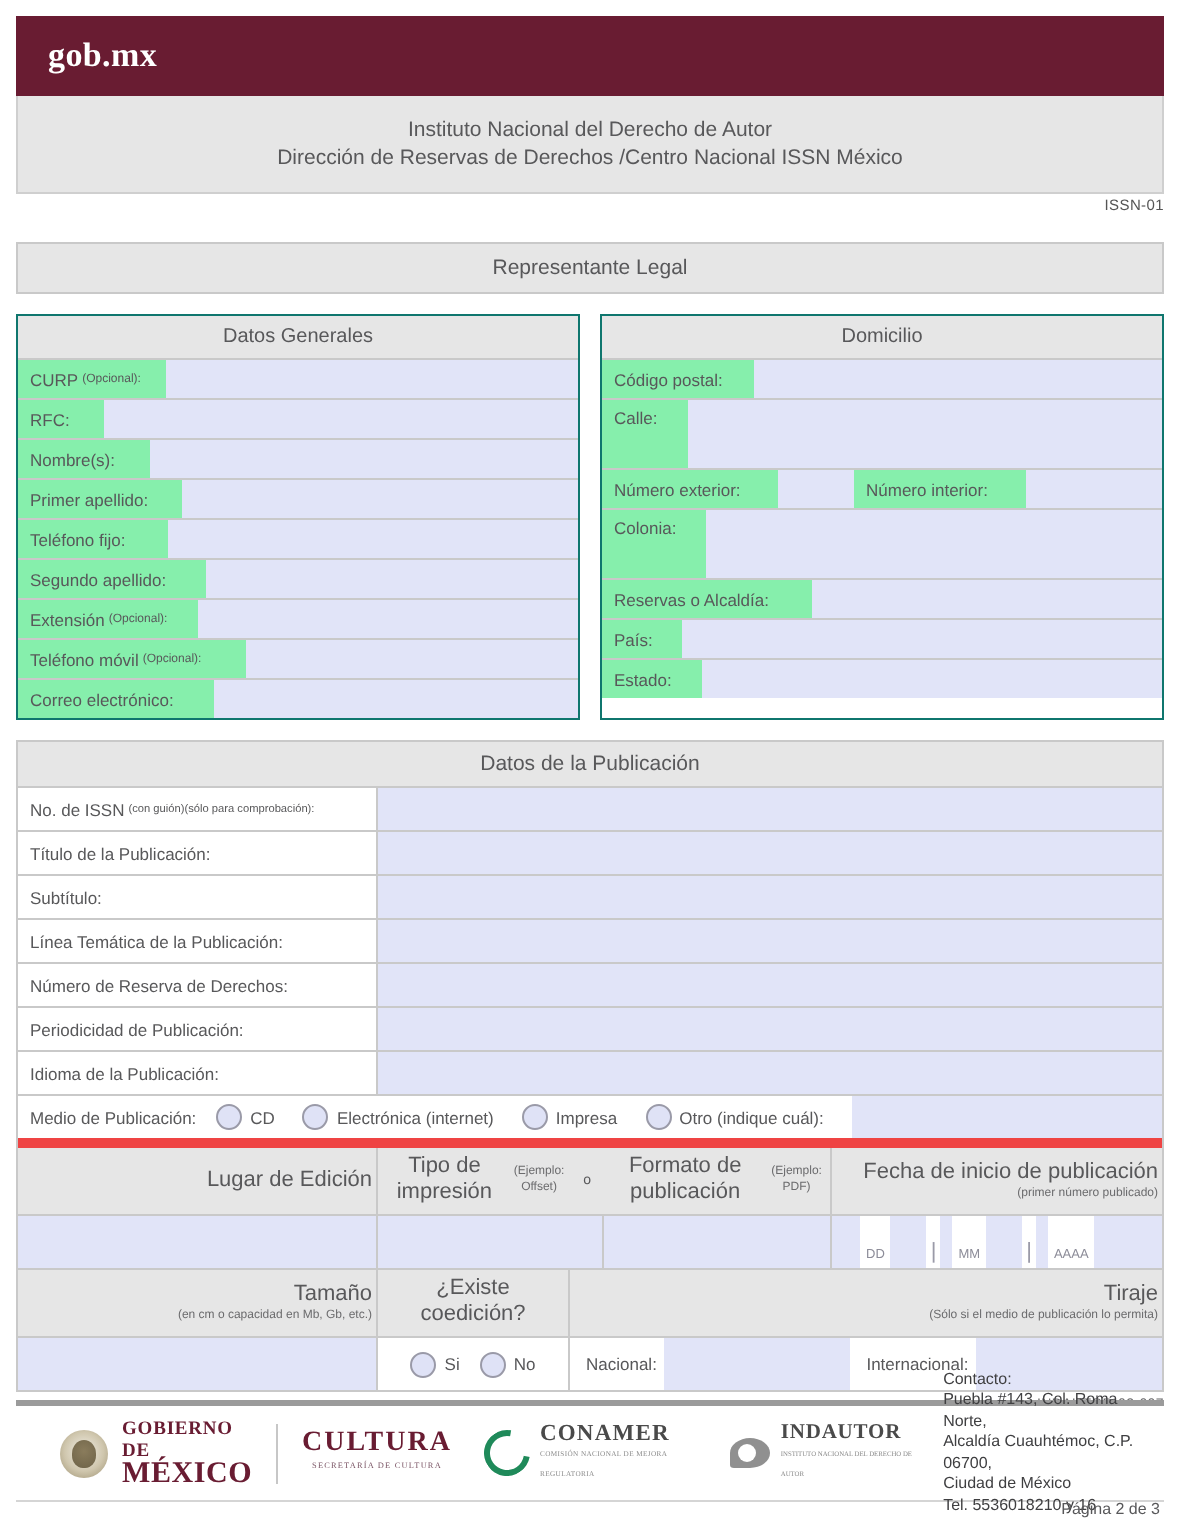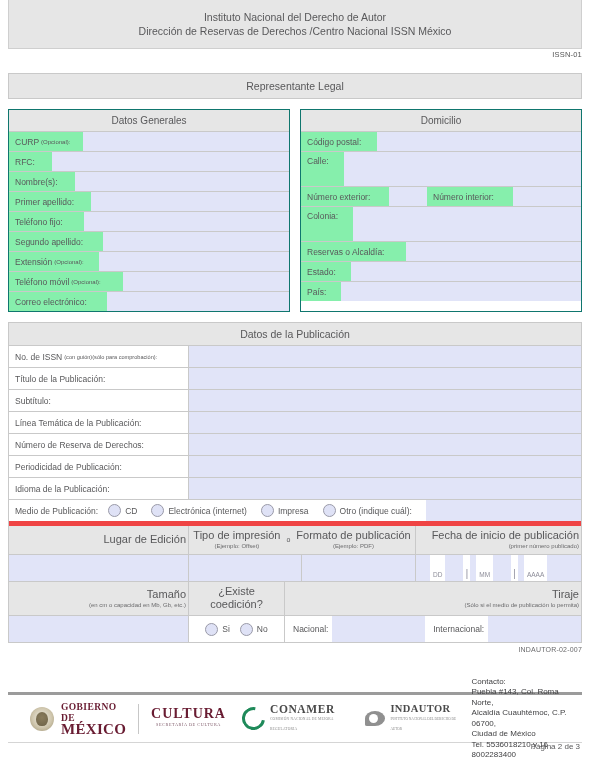--- a/index.html
+++ b/index.html
@@ -96,21 +96,21 @@
   .hgrid{display:flex;border-bottom:1px solid #c9c9c9;background:#e6e6e6;}
   .hcell{
     border-right:1px solid #c9c9c9;
     text-align:center;padding:3px 2px 4px 2px;box-sizing:border-box;
     display:flex;flex-direction:column;justify-content:center;align-items:flex-end;
   }
   .hcell:last-child{border-right:none;}
   .hcell .t{font-size:11px;color:#58585a;line-height:13px;}
   .hcell .s{font-size:6px;color:#6b6b6d;line-height:8px;}
   .hcell.split{flex-direction:row;gap:6px;align-items:center;justify-content:center;}
-  .hcell.split .sub{display:flex;flex-direction:column;align-items:center;}
+  .hcell.split .sub{display:flex;flex-direction:row;align-items:center;}
   .dot-o{font-size:7px;color:#58585a;}
 
   .vgrid{display:flex;border-bottom:1px solid #c9c9c9;min-height:26px;}
   .vcell{border-right:1px solid #c9c9c9;background:#e1e4f8;box-sizing:border-box;}
   .vcell:last-child{border-right:none;}
   .vcell.white{background:#ffffff;}
 
   
   .datecell{display:flex;align-items:flex-end;background:#ffffff;}
   .dseg{background:#e1e4f8;align-self:stretch;}
@@ -178,20 +178,23 @@
   .pagenum{
     position:absolute;right:10px;top:742px;
     font-size:8px;color:#58585a;
   }
 </style>
 </head>
 <body>
 
 <div class="page">
 
+  <div class="gobbar">
+    <div class="gobbar-text">gob.mx</div>
+  </div>
 
   <div class="instbar">
     <div>Instituto Nacional del Derecho de Autor</div>
     <div>Dirección de Reservas de Derechos /Centro Nacional ISSN México</div>
   </div>
   <div class="formcode">ISSN-01</div>
 
   <div class="sectionbar">Representante Legal</div>
 
   <div class="cols">
@@ -265,25 +268,25 @@
       </div>
       <div class="frow tall">
         <div class="flabel" style="width:44px">Colonia:</div>
         <div class="finput"></div>
       </div>
       <div class="frow">
         <div class="flabel" style="width:97px">Reservas o Alcaldía:</div>
         <div class="finput"></div>
       </div>
       <div class="frow">
+        <div class="flabel" style="width:32px">País:</div>
+        <div class="finput"></div>
+      </div>
+      <div class="frow">
         <div class="flabel" style="width:42px">Estado:</div>
-        <div class="finput"></div>
-      </div>
-      <div class="frow">
-        <div class="flabel" style="width:32px">País:</div>
         <div class="finput"></div>
       </div>
     </div>
 
   </div>
 
   <div class="pubblock">
     <div class="pubhead">Datos de la Publicación</div>
 
     <div class="prow">

